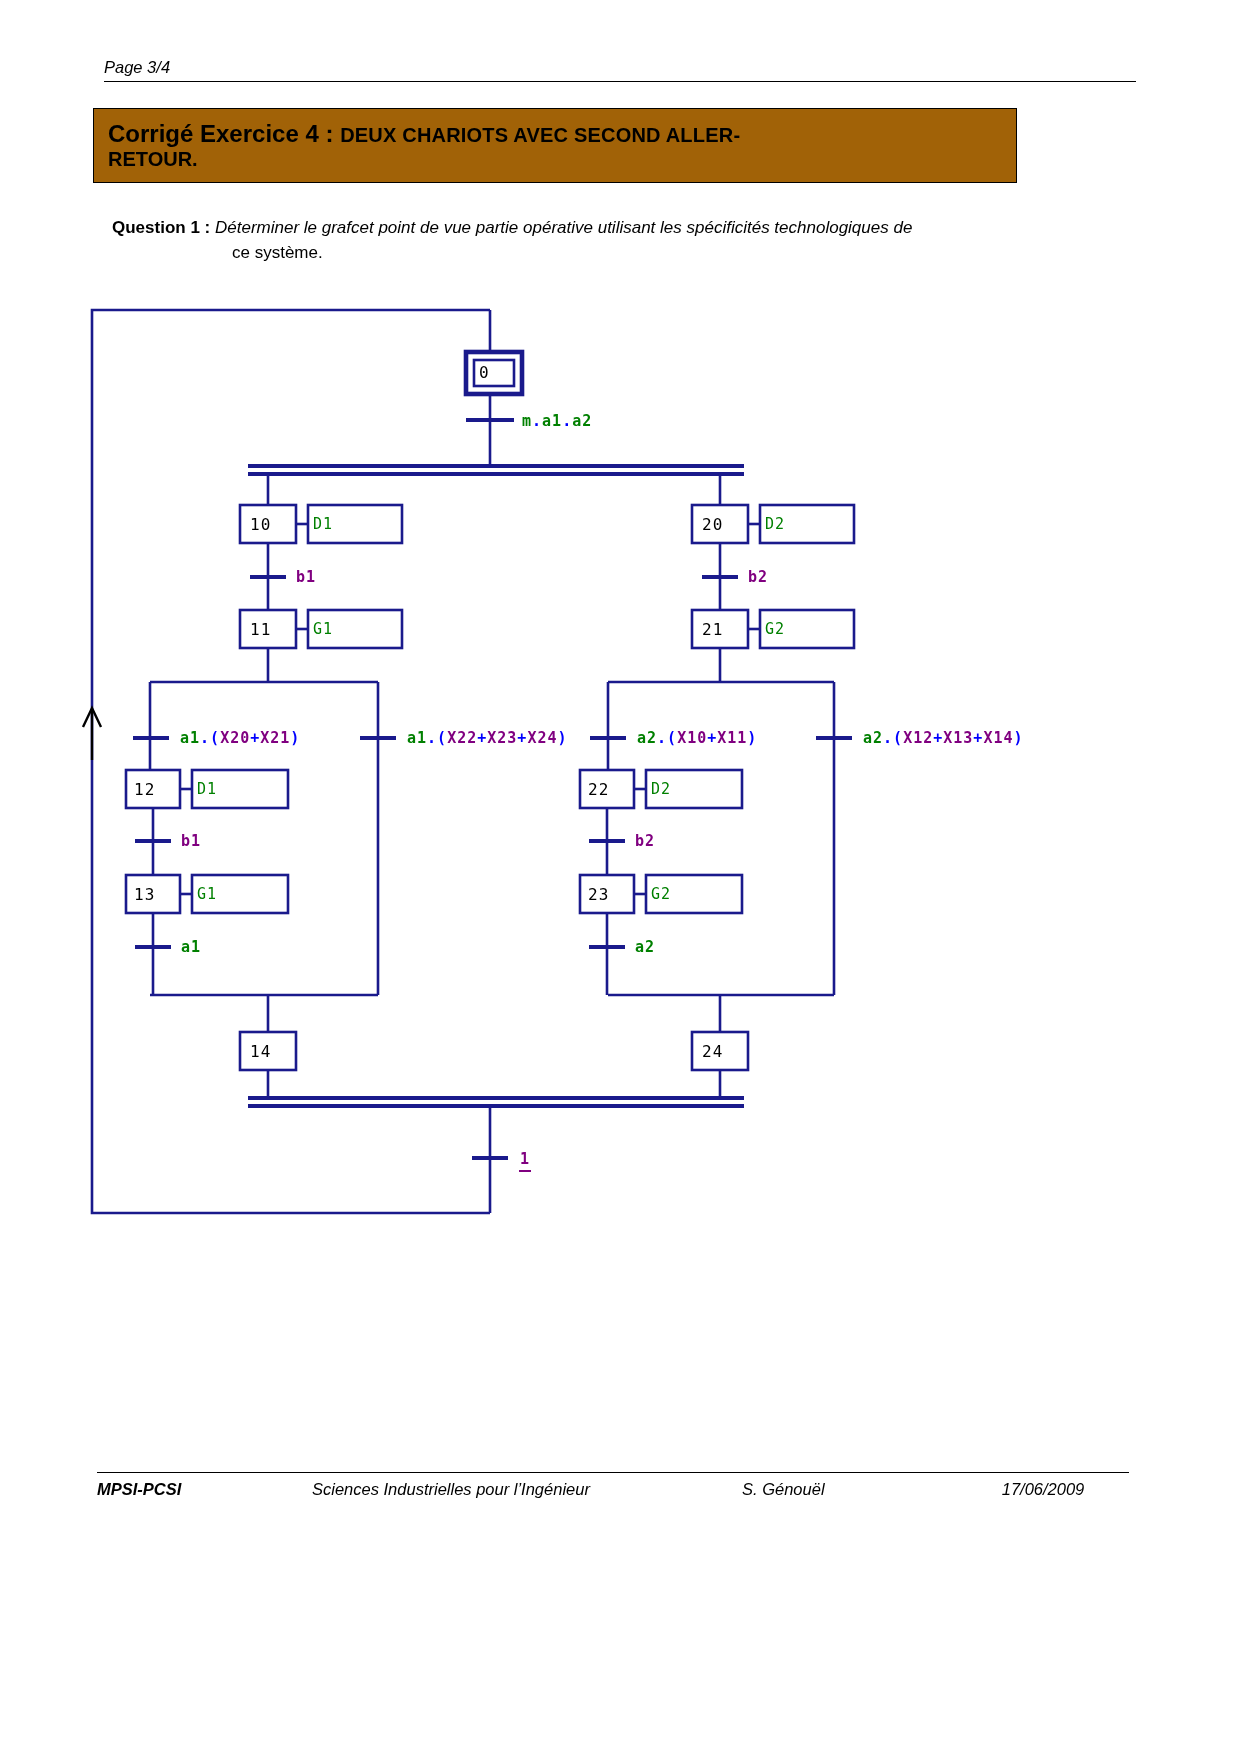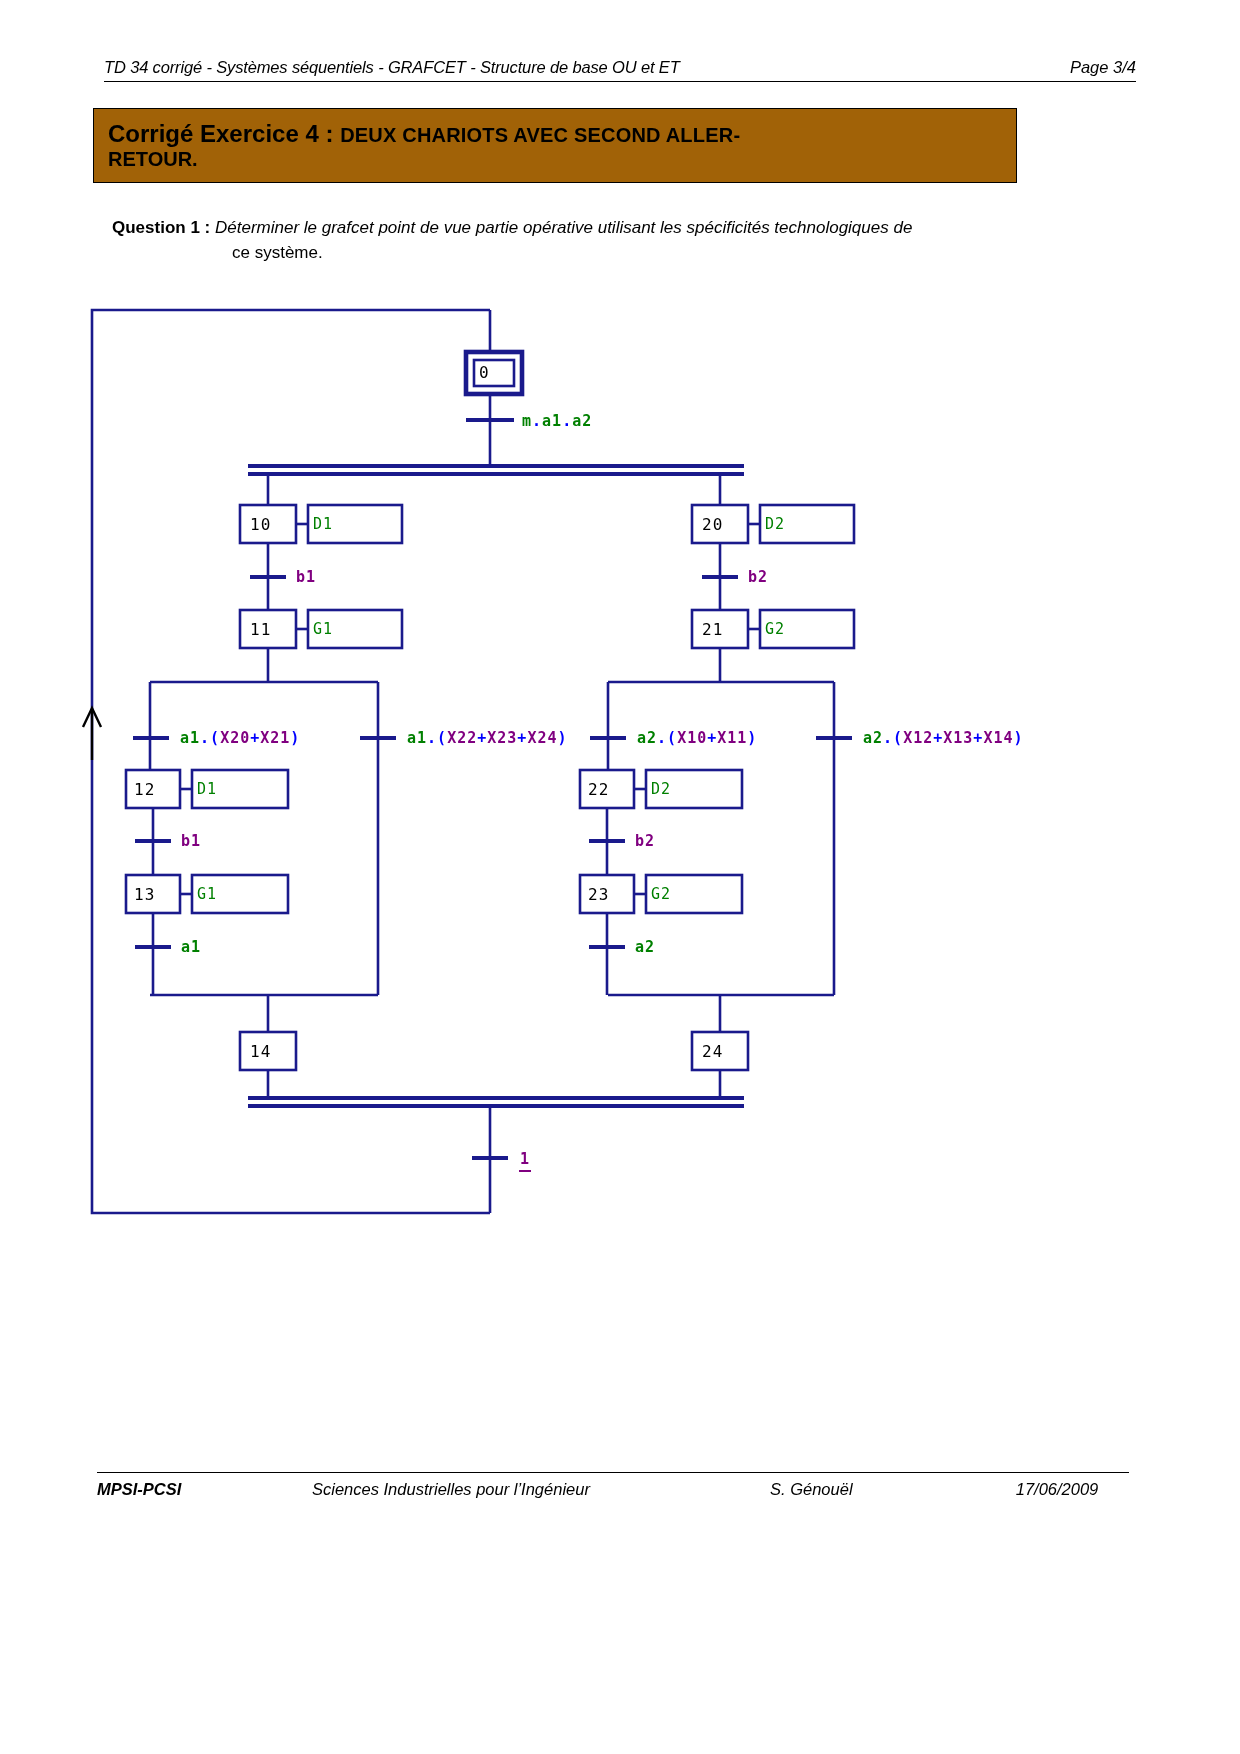--- a/index.html
+++ b/index.html
@@ -45,32 +45,31 @@
 
   
   #footer{
     position:absolute;left:97px;top:1472px;width:1032px;
     border-top:1.6px solid #000;padding-top:7px;
     font-style:italic;font-size:16.5px;
     display:flex;
   }
   #footer .f1{width:215px;font-weight:bold;font-style:italic;}
   #footer .f2{width:430px;}
-  #footer .f3{width:215px;margin-left:28px;}
+  #footer .f3{width:215px;}
   #footer .f4{flex:1;text-align:center;}
 
   
   #grafcet{position:absolute;left:0;top:290px;width:1240px;height:960px;}
   #grafcet svg{display:block;}
 </style>
 </head>
 <body>
 
 <div id="header">
-  <div class="h-left">TD 34 corrigé - Systèmes séquentiels - GRAFCET - Structure de base OU et ET</div>
   <div class="h-right">Page 3/4</div>
 </div>
 
 <div id="title-box">
   <div class="line">
     <span class="t-prefix">Corrigé Exercice 4 : </span>
     <span class="t-main">DEUX   CHARIOTS   AVEC   SECOND   ALLER-</span>
   </div>
   <div class="line2">RETOUR.</div>
 </div>

